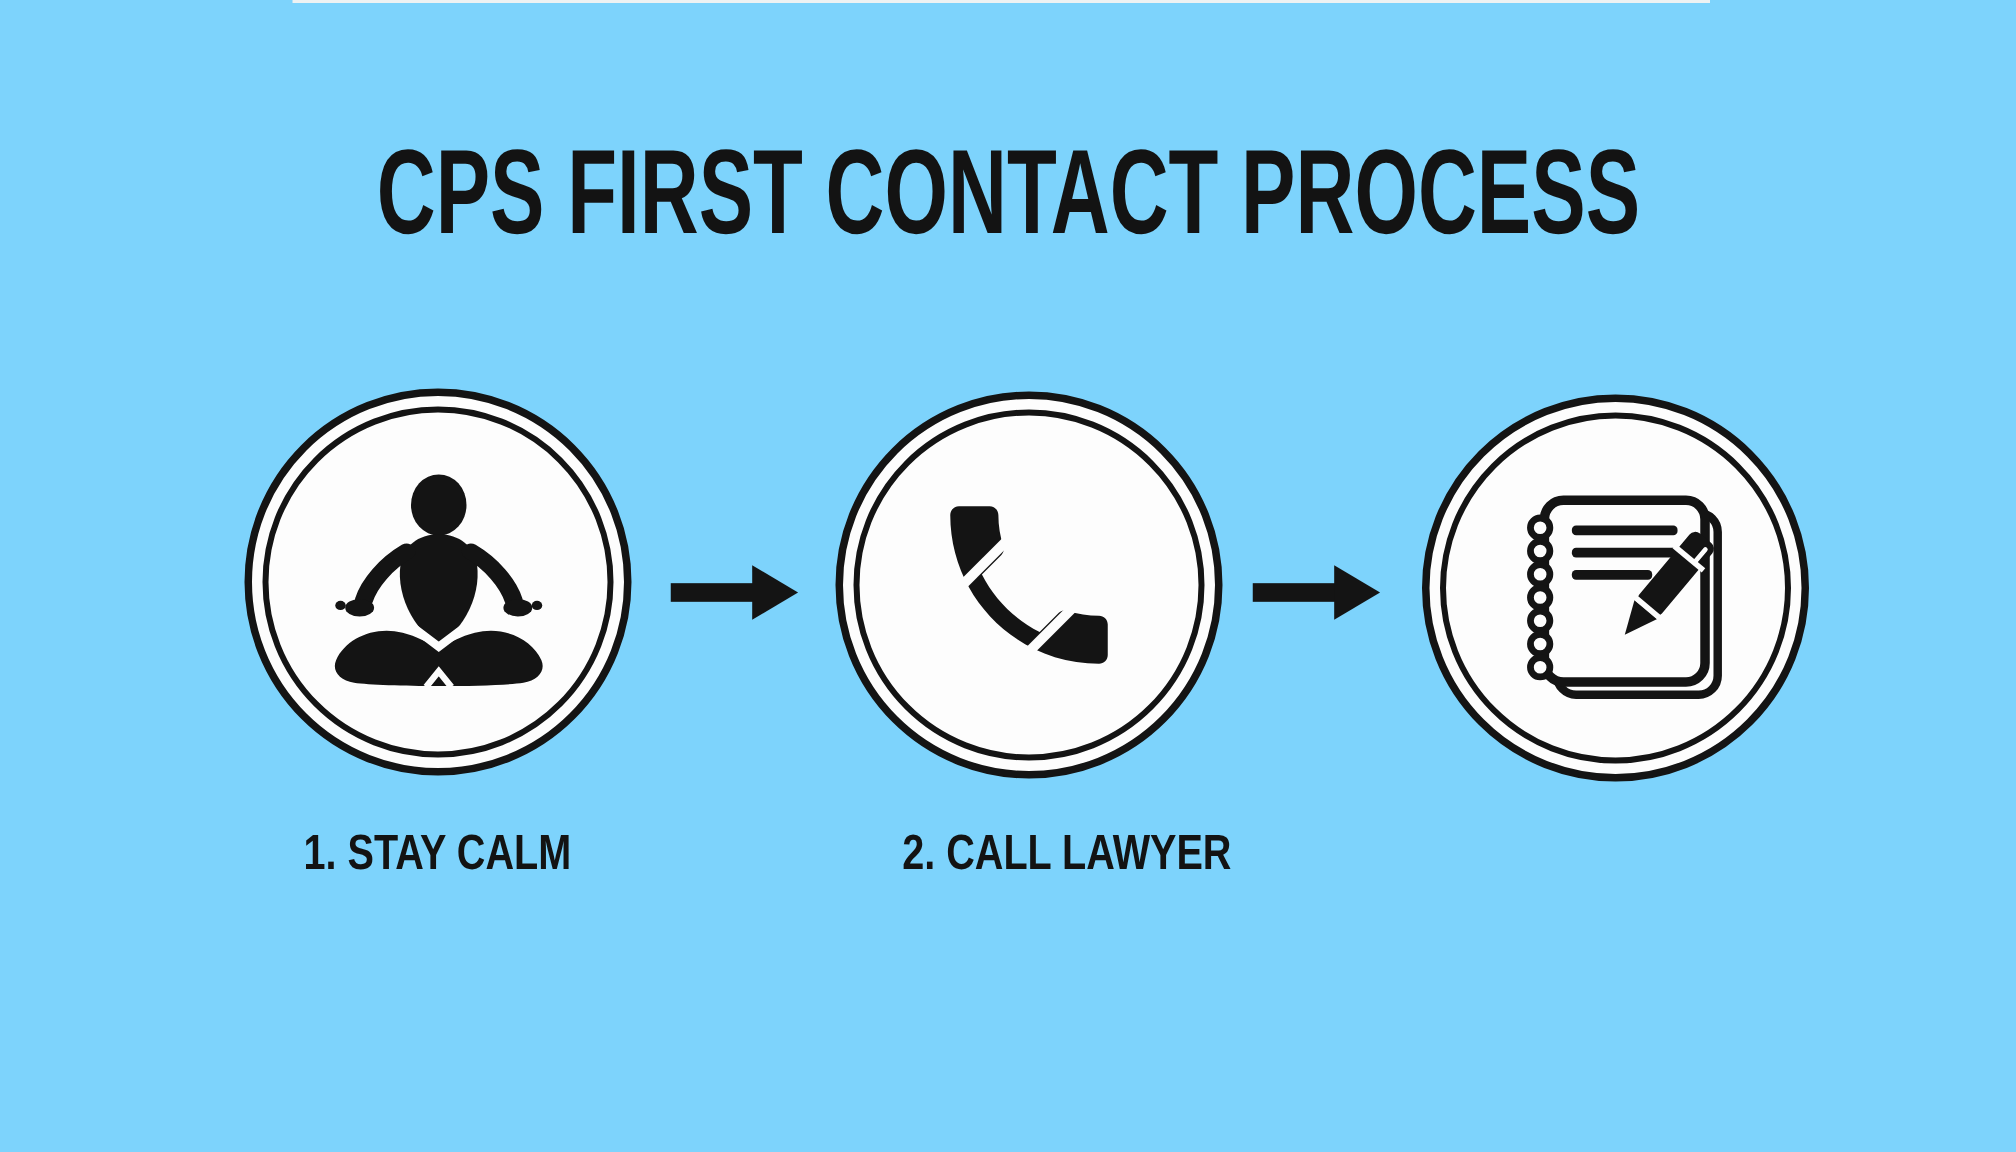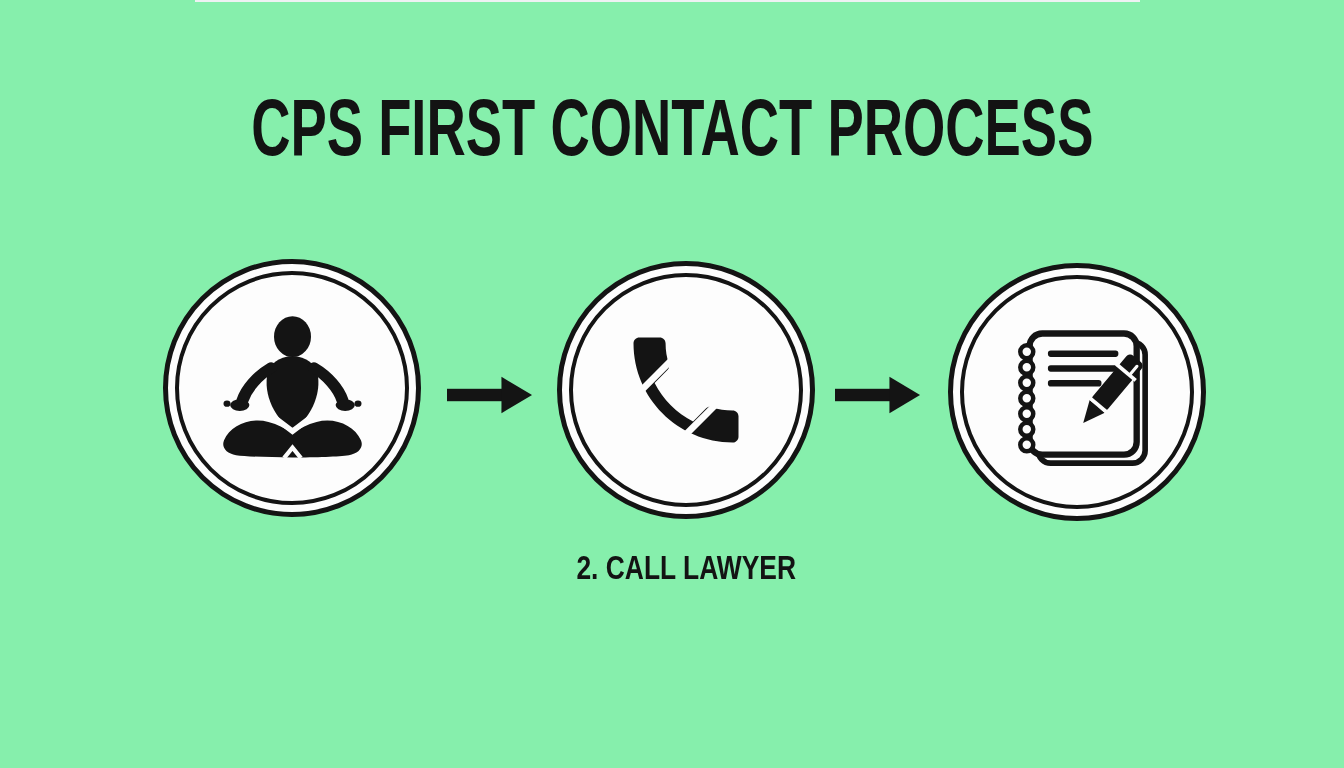--- a/index.html
+++ b/index.html
@@ -1,19 +1,19 @@
 <!DOCTYPE html>
 <html><head>
 <meta charset="utf-8">
 <style>
   html,body{margin:0;padding:0;background:#ffffff;}
   .canvas{
     position:relative;
     width:1344px;height:768px;
-    background:#86efac;
+    background:#7dd3fc;
     overflow:hidden;
     font-family:"Liberation Sans", sans-serif;
     color:#131313;
   }
   .top-artifact{
     position:absolute;left:195px;top:0;width:945px;height:2px;
     background:#eef2f3;
   }
   .title{
     position:absolute;left:0;right:0;top:88px;
@@ -39,21 +39,21 @@
   .a1{left:447px;top:372px;}
   .a2{left:835px;top:372px;}
   .step-label{
     position:absolute;top:550px;width:340px;
     text-align:center;
     font-size:33px;line-height:36px;font-weight:bold;
     white-space:nowrap;
   }
   .step-label .cond{display:inline-block;transform:scaleX(0.8);transform-origin:50% 50%;}
   .l1{left:122px;}
-  .l2{left:516px;}
+  .l2{left:541px;}
   .l3{left:896px;}
   svg{display:block;}
 </style>
 </head>
 <body>
 
 <div class="canvas">
 
   <div class="top-artifact"></div>
 
@@ -134,15 +134,16 @@
           <rect x="-7" y="-30" width="14" height="44" rx="3.5" fill="#141414"></rect>
           <polygon points="-7,14 0,29.5 7,14" fill="#141414"></polygon>
           <rect x="2.2" y="-27" width="2.2" height="10" rx="1.1" fill="#fdfdfd"></rect>
           <rect x="-9" y="-19" width="18" height="2.6" fill="#fdfdfd"></rect>
           <rect x="-9" y="11.5" width="18" height="2.6" fill="#fdfdfd"></rect>
         </g>
       </svg>
     </div>
   </div>
 
+  <div class="step-label l1"><span class="cond">1. STAY CALM</span></div>
   <div class="step-label l2"><span class="cond">2. CALL LAWYER</span></div>
 
 </div>
 
 </body></html>

